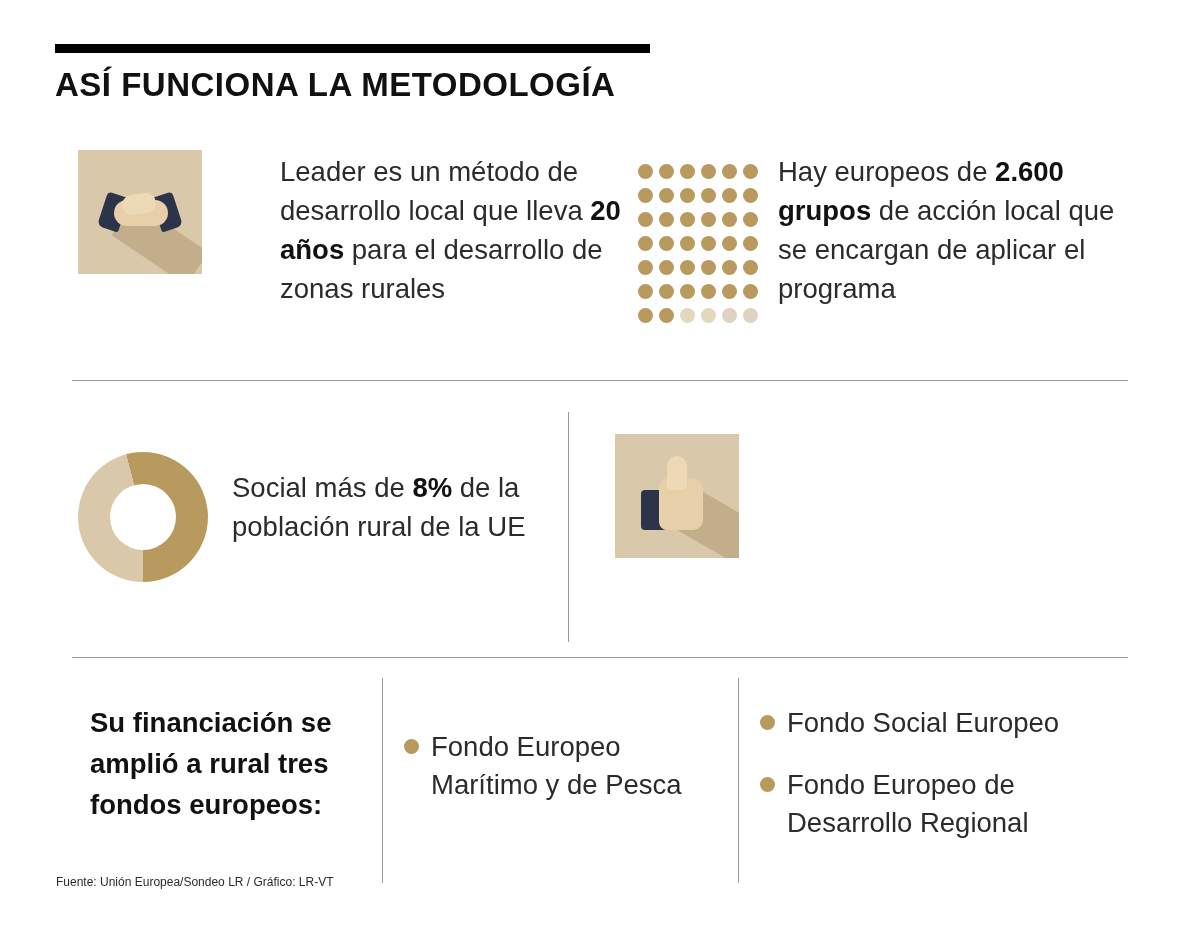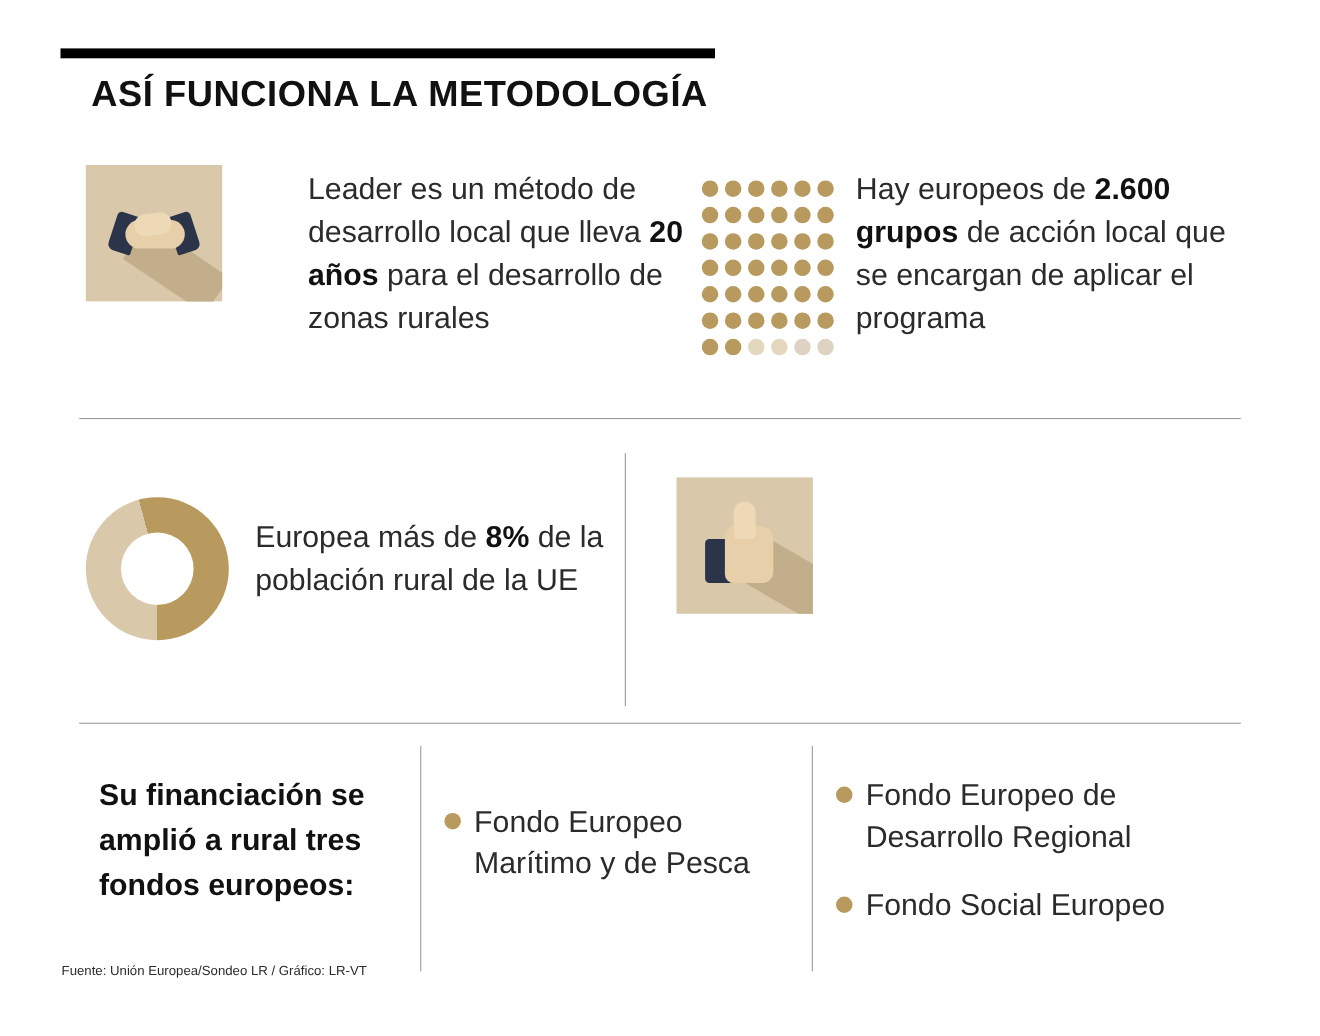--- a/index.html
+++ b/index.html
@@ -31,21 +31,20 @@
   }
   .title {
     position: absolute;
     left: 55px;
     top: 66px;
     font-size: 33px;
     font-weight: bold;
     letter-spacing: 0.5px;
     color: #111111;
     font-family: "Liberation Sans", sans-serif;
-    margin-left: 28px;
   }
 
   
   .body-text {
     font-family: "Liberation Sans", sans-serif;
     font-size: 27.5px;
     line-height: 39px;
     color: #2b2b2b;
     font-weight: 300;
   }
@@ -375,21 +374,21 @@
   <div class="body-text text-2">
     <span>Hay europeos de </span><b>2.600 grupos</b><span> de acción local que se encargan de aplicar el programa</span>
   </div>
 
   <div class="hrule hrule-1"></div>
 
   <div class="donut">
     <div class="donut-hole"></div>
   </div>
   <div class="body-text text-3">
-    <span>Europea más de </span><b>8%</b><span> de la población rural de la UE</span>
+    <span>Social más de </span><b>8%</b><span> de la población rural de la UE</span>
   </div>
 
   <div class="vrule vrule-mid"></div>
 
   <div class="thumb-card">
     <div class="tb-shadow"></div>
     <div class="tb-cuff"></div>
     <div class="tb-fist"></div>
     <div class="tb-thumb"></div>
   </div>
@@ -403,23 +402,23 @@
   <div class="fund-col-1">
     <div class="fund-item">
       <span class="bullet"></span>
       <span class="fund-label">Fondo Europeo Marítimo y de Pesca</span>
     </div>
   </div>
 
   <div class="fund-col-2">
     <div class="fund-item">
       <span class="bullet"></span>
-      <span class="fund-label">Fondo Europeo de Desarrollo Regional</span>
+      <span class="fund-label">Fondo Social Europeo</span>
     </div>
     <div class="fund-item">
       <span class="bullet"></span>
-      <span class="fund-label">Fondo Social Europeo</span>
+      <span class="fund-label">Fondo Europeo de Desarrollo Regional</span>
     </div>
   </div>
 
   <div class="source">Fuente: Unión Europea/Sondeo LR / Gráfico: LR-VT</div>
 
 </div>
 
 </body></html>

